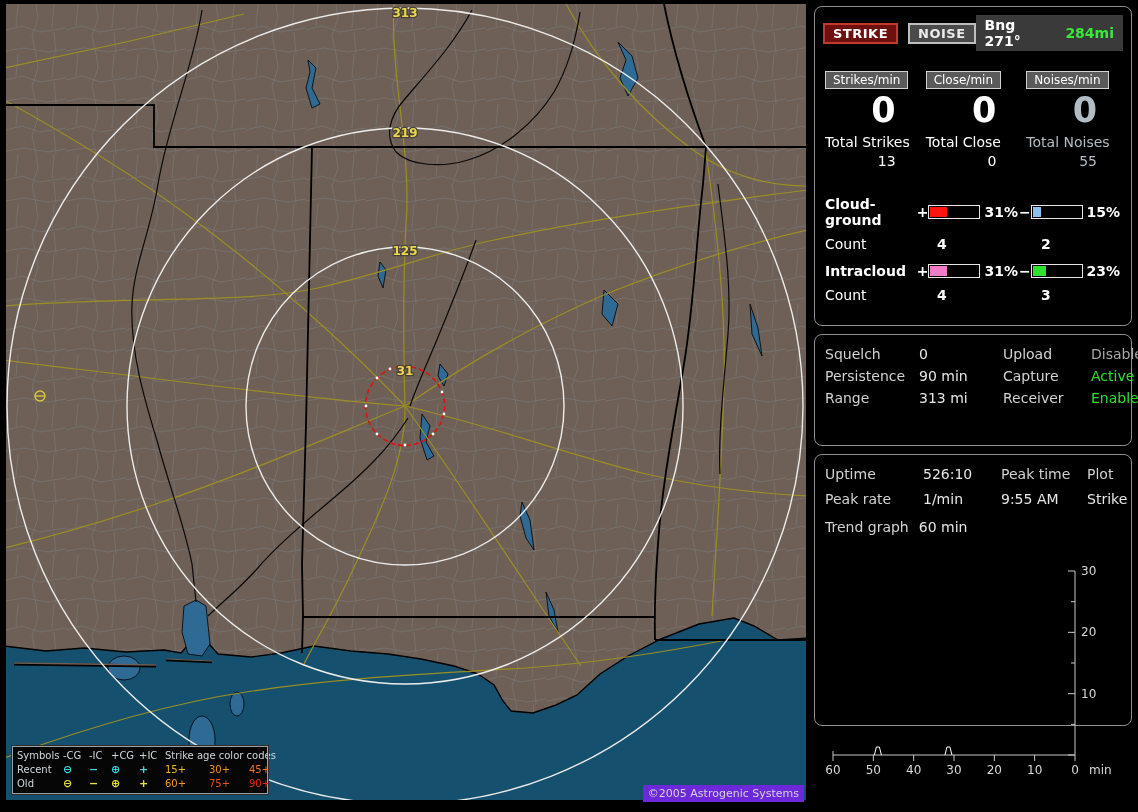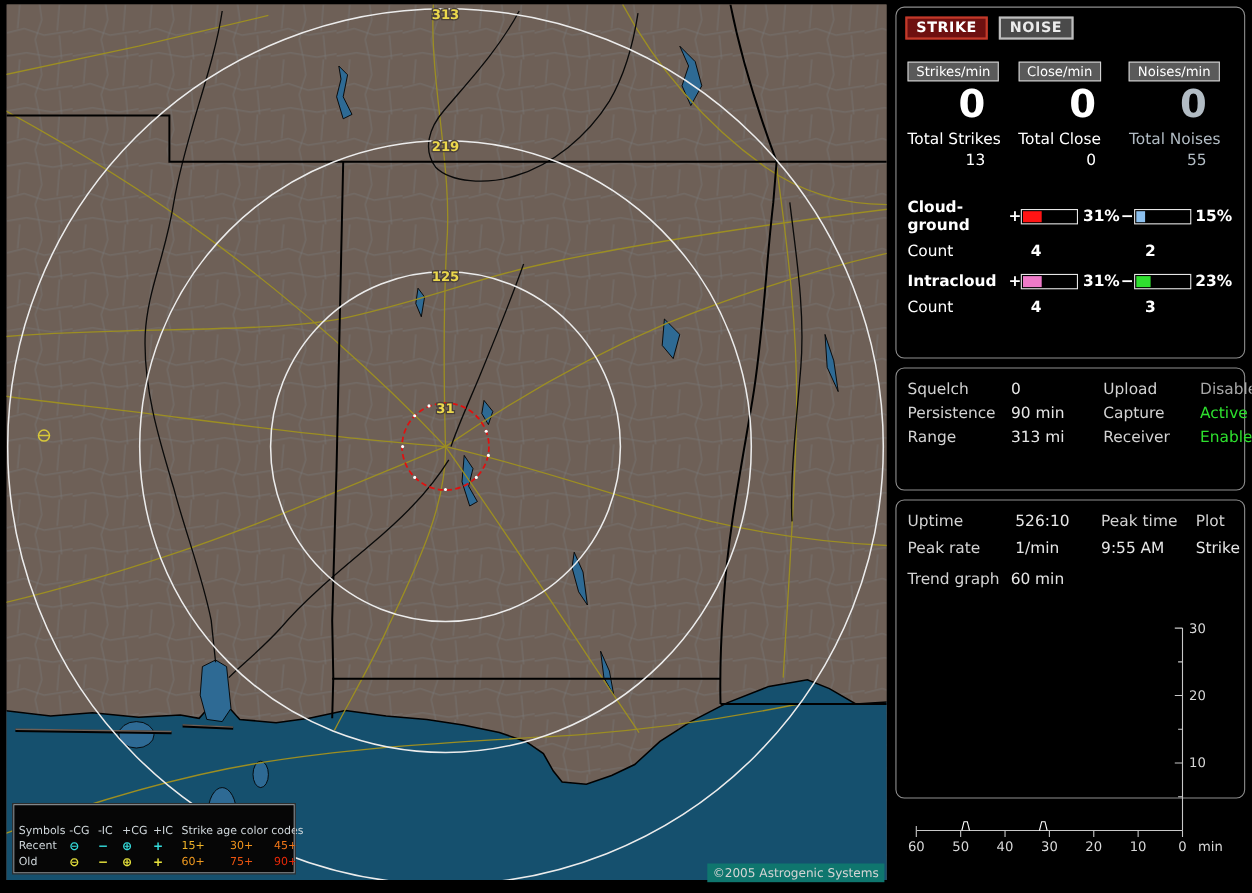--- a/index.html
+++ b/index.html
@@ -4,28 +4,28 @@
 <style>
   html,body{margin:0;padding:0;background:#000;}
   .screen{position:relative;width:1138px;height:812px;background:#000;overflow:hidden;
           font-family:"DejaVu Sans","Liberation Sans",sans-serif;}
   
   .map{position:absolute;left:6px;top:4px;width:800px;height:796px;background:#6e6057;}
   .map svg{display:block;}
   
   .legend{position:absolute;left:6px;bottom:6px;width:246px;background:#060606;
           border:1px solid #9aa0a4;outline:1px solid #2e2e2e;color:#cfd6da;
-          font-size:10px;padding:17px 4px 3px 4px;}
+          font-size:10px;padding:2px 4px 3px 4px;}
   .lgrid{display:grid;grid-template-columns:46px 26px 22px 28px 26px 44px 40px 40px;
          row-gap:1px;align-items:center;line-height:13px;}
   .lhead{color:#cfd6da;}
   .lage{grid-column:6/9;}
   .lsym{font-size:11px;font-weight:bold;}
   
-  .copyright{position:absolute;right:2px;bottom:-2px;background:#0f766e;color:#d4d4d4;
+  .copyright{position:absolute;right:2px;bottom:-2px;background:#6d28d9;color:#d4d4d4;
              font-size:11px;padding:2px 5px;}
   
   .panel{position:absolute;background:#000;border:1px solid #8f8f8f;border-radius:8px;box-sizing:border-box;}
   #panel-counts{left:814px;top:6px;width:318px;height:320px;}
   #panel-status{left:814px;top:334px;width:318px;height:112px;}
   #panel-stats{left:814px;top:454px;width:318px;height:272px;}
   .row1{display:flex;align-items:center;padding:8px 8px 0 8px;}
   .btn{font-weight:bold;font-size:13px;letter-spacing:0.5px;cursor:pointer;}
   .btn-strike{background:#6e1010;border:2px solid #c23a2a;color:#fff;padding:1px 8px;}
   .btn-noise{background:#4a4a4a;border:2px solid #bdbdbd;color:#ececec;padding:1px 8px;margin-left:10px;}
@@ -200,20 +200,24 @@
         <span style="color: rgb(232, 40, 8);">90+</span>
       </div>
     </div>
     <div class="copyright">©2005 Astrogenic Systems</div>
   </div>
 
   <div class="panel" id="panel-counts">
     <div class="row1">
       <span class="btn btn-strike">STRIKE</span>
       <span class="btn btn-noise">NOISE</span>
+      <span class="bng">
+        <span>Bng 271°</span>
+        <span class="bng-dist">284mi</span>
+      </span>
     </div>
     <div class="counters">
       <div class="counter">
         <span class="pill">Strikes/min</span>
         <span class="big">0</span>
         <span class="tlabel">Total Strikes</span>
         <span class="tval">13</span>
       </div>
       <div class="counter">
         <span class="pill">Close/min</span>

